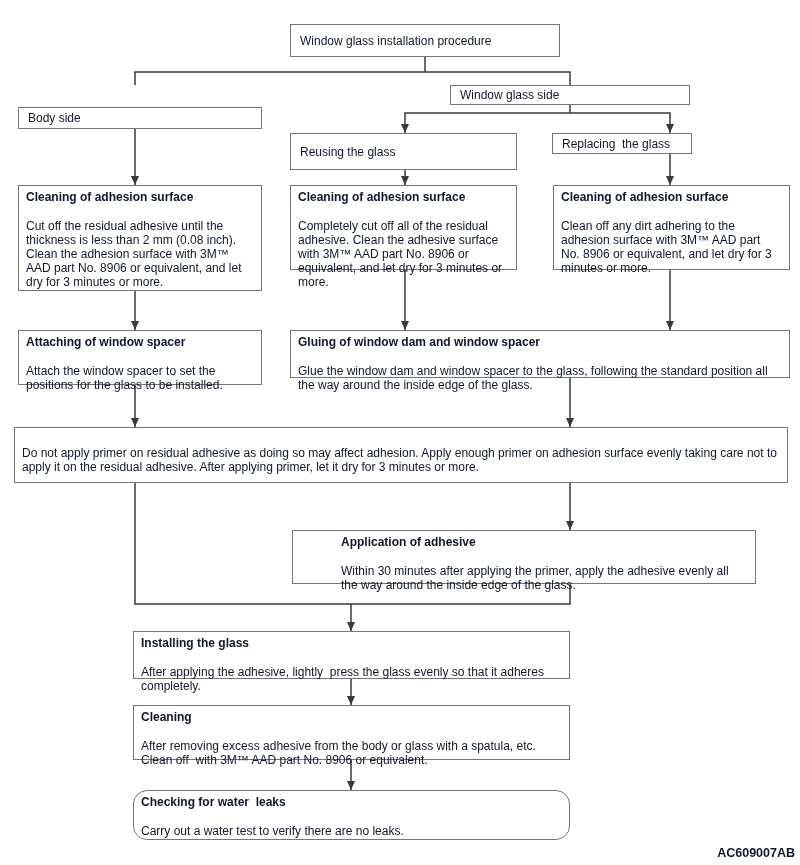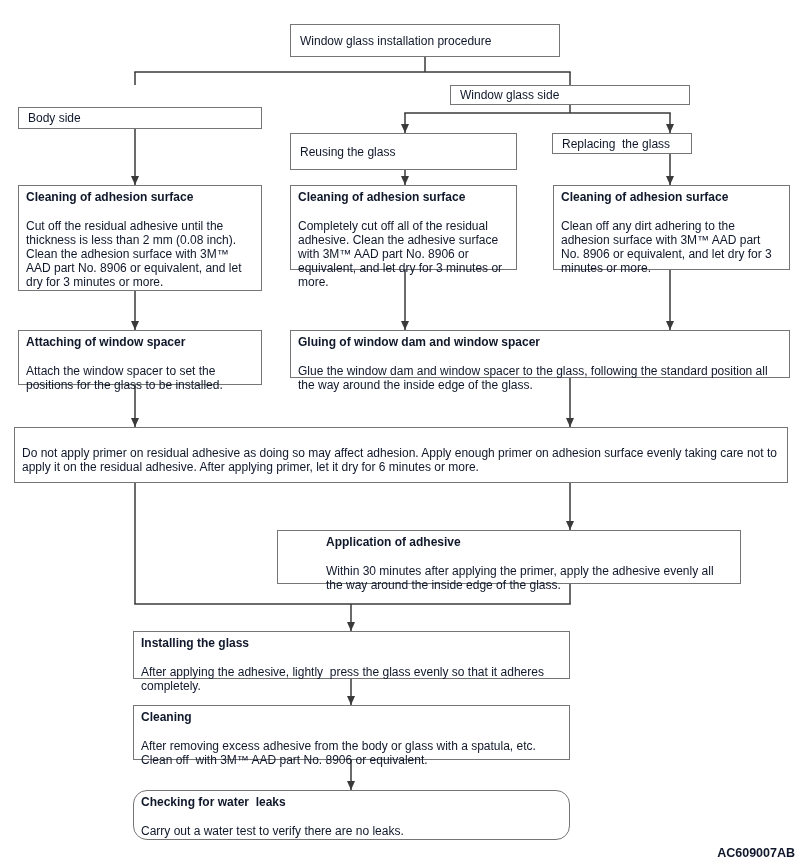--- a/index.html
+++ b/index.html
@@ -40,21 +40,21 @@
   .pos-body-side{left:18px;top:85px;width:244px;height:22px;margin-top:22px;}
   .pos-window-glass-side{left:450px;top:85px;width:240px;height:20px;}
   .pos-reusing{left:290px;top:133px;width:227px;height:37px;}
   .pos-replacing{left:552px;top:133px;width:140px;height:21px;}
   .pos-cleaning-body{left:18px;top:185px;width:244px;height:106px;}
   .pos-cleaning-reuse{left:290px;top:185px;width:227px;height:85px;}
   .pos-cleaning-replace{left:553px;top:185px;width:237px;height:85px;}
   .pos-attaching{left:18px;top:330px;width:244px;height:55px;}
   .pos-gluing{left:290px;top:330px;width:500px;height:48px;}
   .pos-primer{left:14px;top:427px;width:774px;height:56px;}
-  .pos-adhesive{left:277px;top:530px;width:464px;height:54px;padding-left:48px;}
+  .pos-adhesive{left:292px;top:530px;width:464px;height:54px;padding-left:48px;}
   .pos-installing{left:133px;top:631px;width:437px;height:48px;}
   .pos-cleaning-final{left:133px;top:705px;width:437px;height:55px;}
   .pos-checking{left:133px;top:790px;width:437px;height:50px;border-radius:14px;}
   .figure-code{
     position:absolute;left:690px;top:846px;width:105px;
     text-align:right;font-size:12.5px;font-weight:bold;z-index:2;
   }
 </style>
 </head>
 <body>
@@ -141,21 +141,21 @@
     <div class="node-title">Attaching of window spacer</div>
     <div class="node-body">Attach the window spacer to set the positions for the glass to be installed.</div>
   </div>
 
   <div class="node step-node pos-gluing">
     <div class="node-title">Gluing of window dam and window spacer</div>
     <div class="node-body">Glue the window dam and window spacer to the glass, following the standard position all the way around the inside edge of the glass.</div>
   </div>
 
   <div class="node step-node pos-primer">
-    <div class="node-body">Do not apply primer on residual adhesive as doing so may affect adhesion. Apply enough primer on adhesion surface evenly taking care not to apply it on the residual adhesive. After applying primer, let it dry for 6 minutes or more.</div>
+    <div class="node-body">Do not apply primer on residual adhesive as doing so may affect adhesion. Apply enough primer on adhesion surface evenly taking care not to apply it on the residual adhesive. After applying primer, let it dry for 3 minutes or more.</div>
   </div>
 
   <div class="node step-node pos-adhesive">
     <div class="node-title">Application of adhesive</div>
     <div class="node-body">Within 30 minutes after applying the primer, apply the adhesive evenly all the way around the inside edge of the glass.</div>
   </div>
 
   <div class="node step-node pos-installing">
     <div class="node-title">Installing the glass</div>
     <div class="node-body">After applying the adhesive, lightly  press the glass evenly so that it adheres completely.</div>

